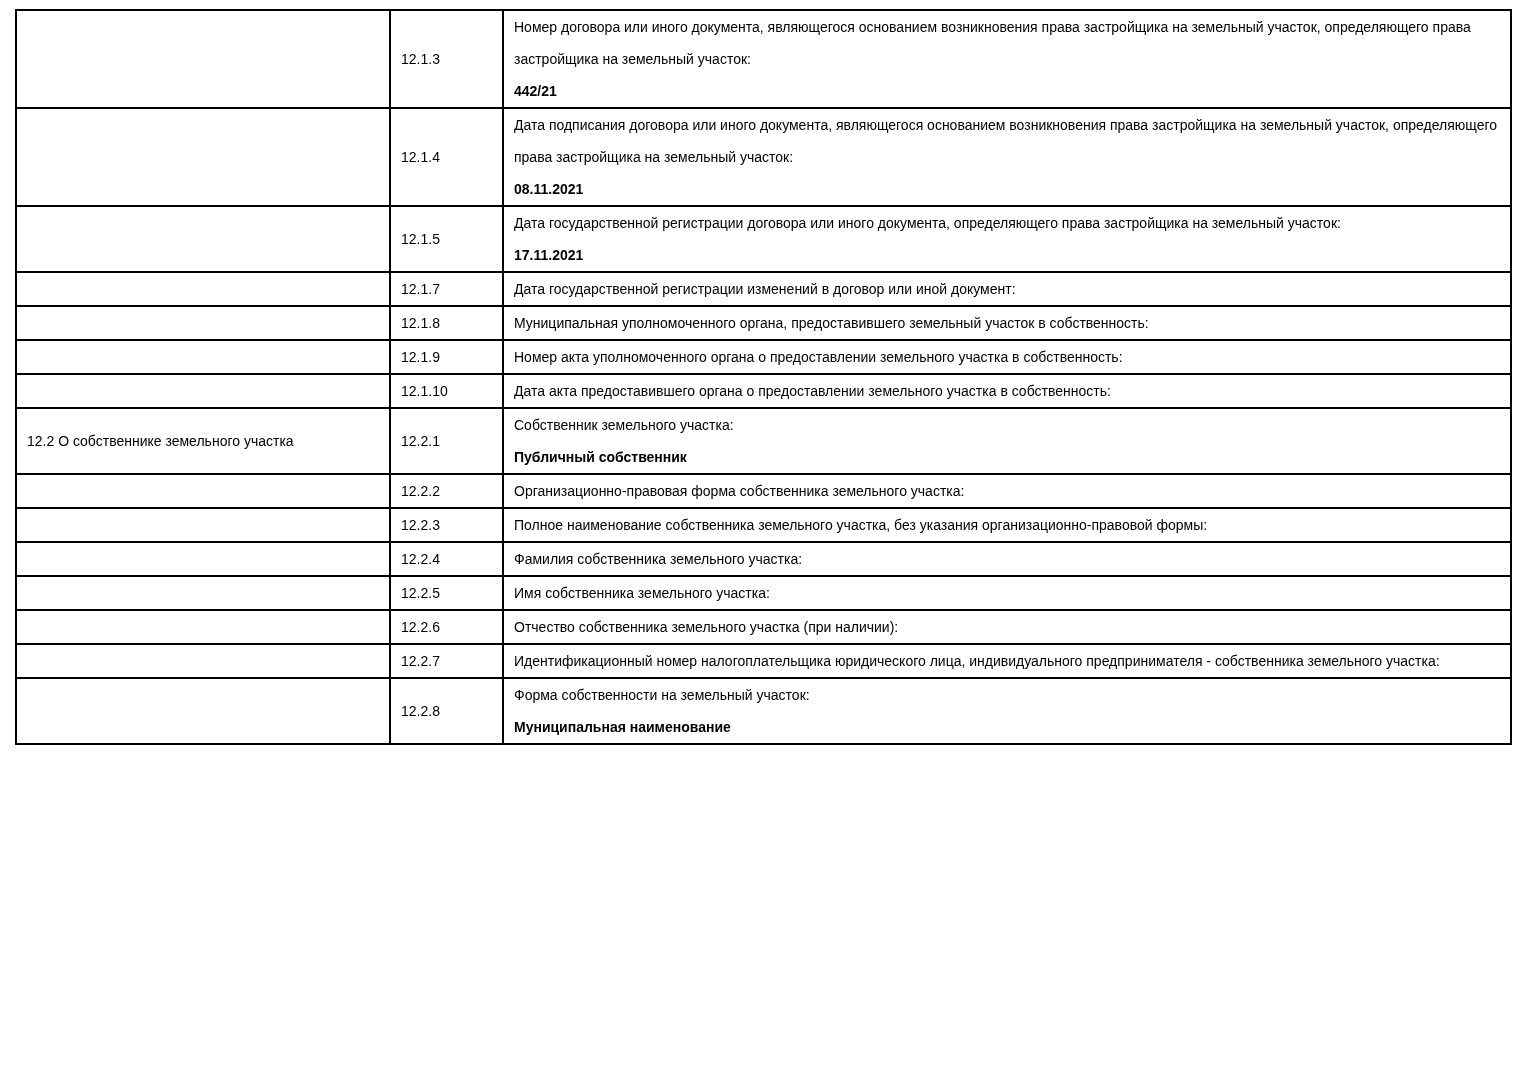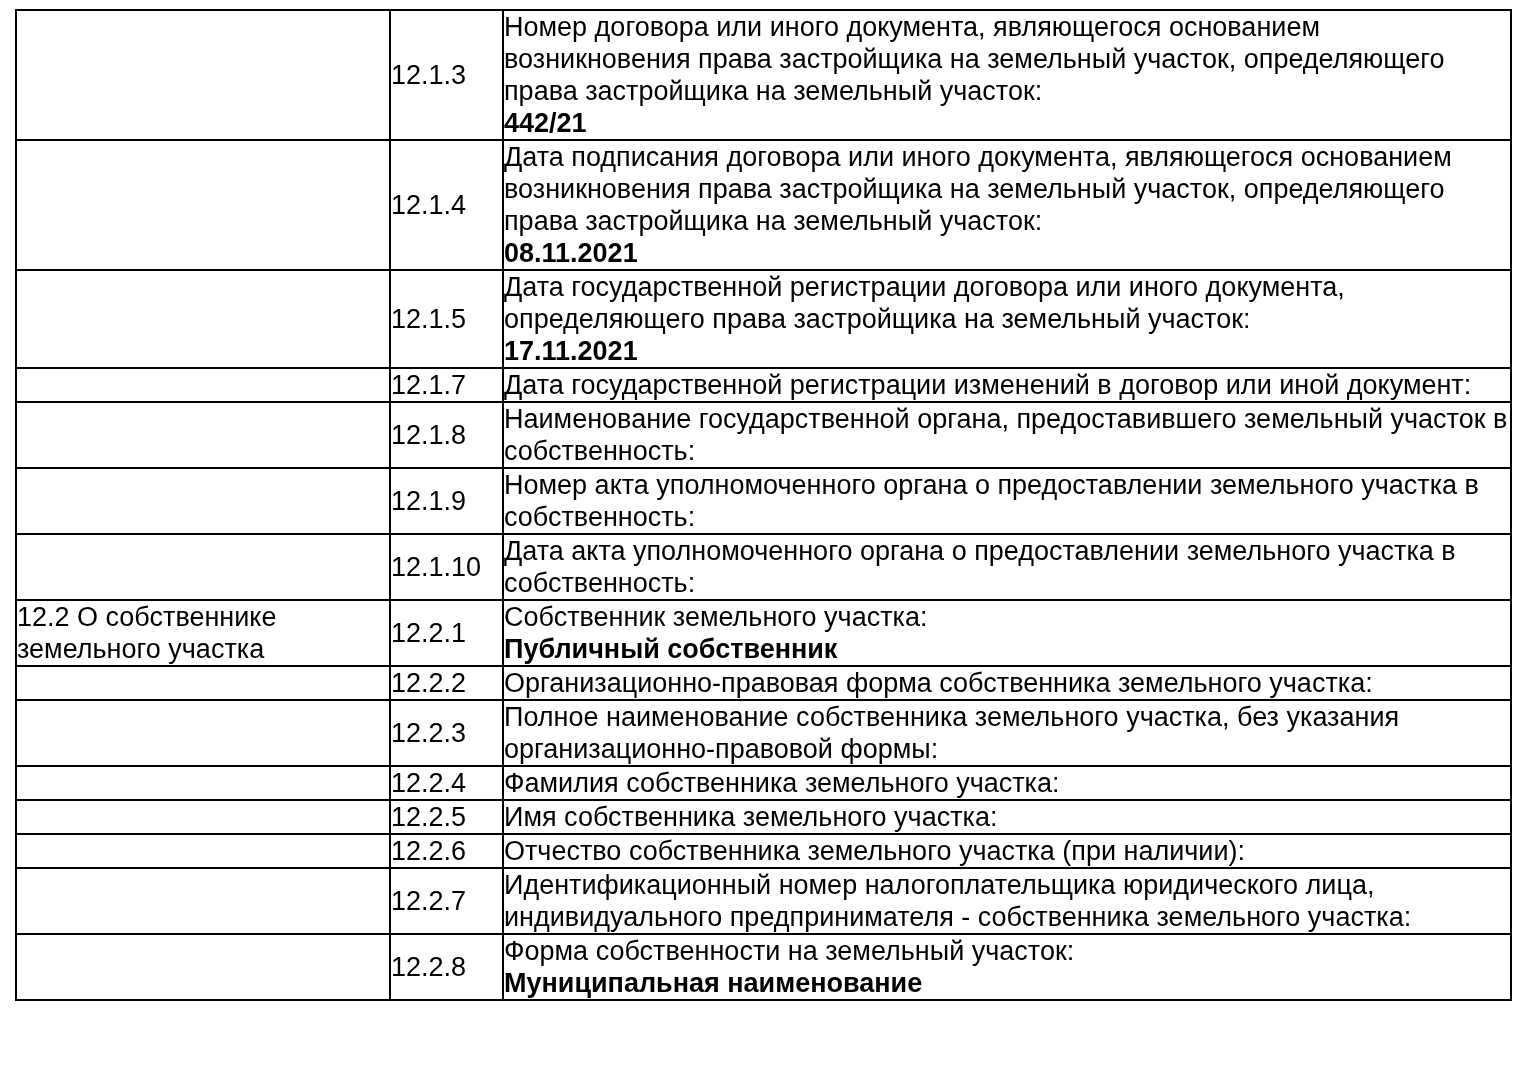--- a/index.html
+++ b/index.html
@@ -20,24 +20,24 @@
   table.decl {
     position: absolute;
     left: 15px;
     top: 9px;
     width: 1495px;
     border-collapse: collapse;
     table-layout: fixed;
   }
   table.decl td {
     border: 2px solid #000000;
-    font-size: 27px;
+    font-size: 14px;
     line-height: 32px;
     color: #000000;
-    padding: 0 0;
+    padding: 0 10px;
     overflow: hidden;
     word-wrap: break-word;
   }
   td.c1 {
     vertical-align: middle;
     padding-left: 4px;
     padding-right: 6px;
   }
   td.c2 {
     vertical-align: middle;
@@ -97,37 +97,37 @@
         <td class="c2">12.1.7</td>
         <td class="c3">
           <span>Дата государственной регистрации изменений в договор или иной документ:</span>
         </td>
       </tr>
 
       <tr>
         <td class="c1"></td>
         <td class="c2">12.1.8</td>
         <td class="c3">
-          <span>Наименование государственной органа, предоставившего земельный участок в собственность:</span>
+          <span>Муниципальная уполномоченного органа, предоставившего земельный участок в собственность:</span>
         </td>
       </tr>
 
       <tr>
         <td class="c1"></td>
         <td class="c2">12.1.9</td>
         <td class="c3">
           <span>Номер акта уполномоченного органа о предоставлении земельного участка в собственность:</span>
         </td>
       </tr>
 
       <tr>
         <td class="c1"></td>
         <td class="c2">12.1.10</td>
         <td class="c3">
-          <span>Дата акта уполномоченного органа о предоставлении земельного участка в собственность:</span>
+          <span>Дата акта предоставившего органа о предоставлении земельного участка в собственность:</span>
         </td>
       </tr>
 
 
       <tr>
         <td class="c1">12.2 О собственнике земельного участка</td>
         <td class="c2">12.2.1</td>
         <td class="c3">
           <span>Собственник земельного участка:</span>
           <div class="val">Публичный собственник</div>

